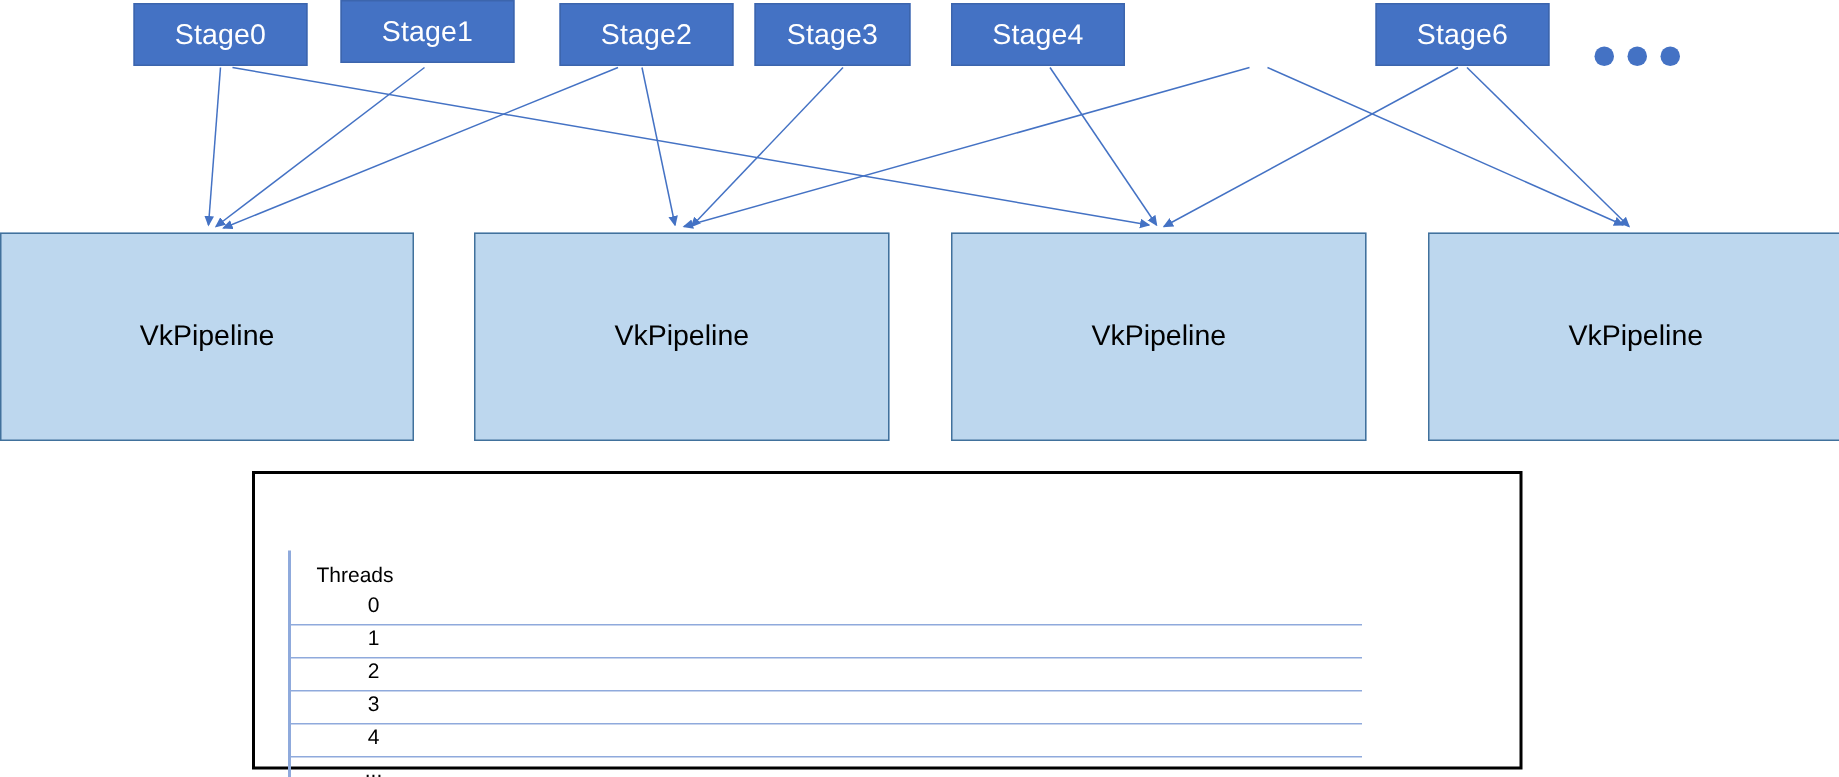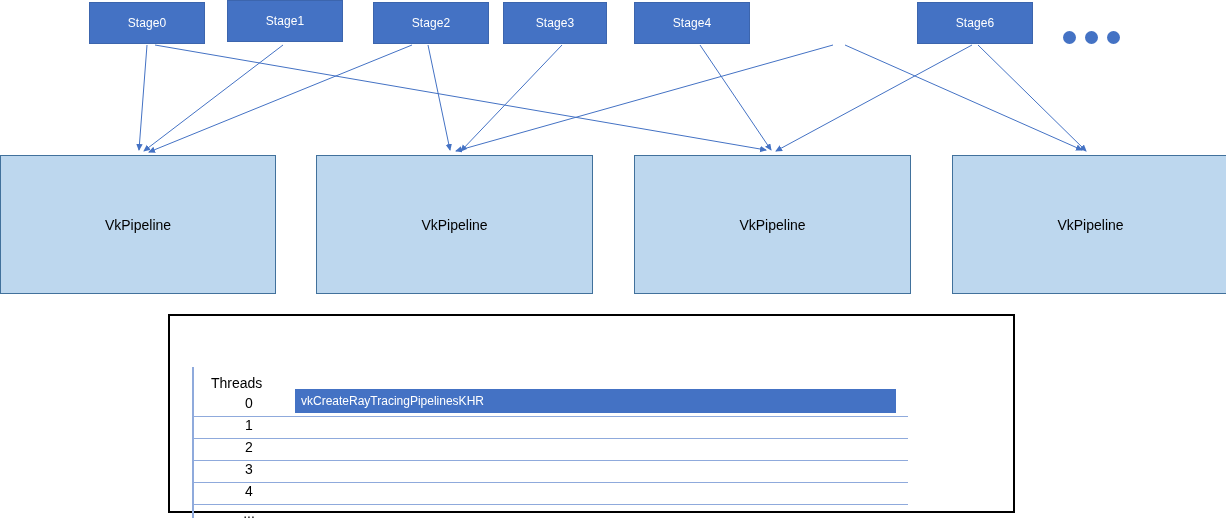--- a/index.html
+++ b/index.html
@@ -35,21 +35,21 @@
   .stage-box {
     position: absolute;
     height: 42px;
     background: #4472c4;
     border: 1px solid #3c65ad;
     box-sizing: border-box;
     display: flex;
     align-items: center;
     justify-content: center;
     color: #ffffff;
-    font-size: 12px;
+    font-size: 19px;
     line-height: 1;
     letter-spacing: 0.1px;
   }
 
   
   #stage-ellipsis {
     position: absolute;
     left: 1063px;
     top: 31px;
     display: flex;
@@ -67,21 +67,21 @@
     position: absolute;
     top: 155px;
     height: 139px;
     background: #bdd7ee;
     border: 1px solid #41719c;
     box-sizing: border-box;
     display: flex;
     align-items: center;
     justify-content: center;
     color: #000000;
-    font-size: 14px;
+    font-size: 19px;
   }
 
   
   #timeline-panel {
     position: absolute;
     left: 168px;
     top: 314px;
     width: 847px;
     height: 199px;
     border: 2px solid #000000;
@@ -289,23 +289,20 @@
       </div>
       <div class="thread-row" style="top:148px;">
         <div class="row-line"></div>
         <div class="row-label">4</div>
       </div>
       <div class="thread-row" style="top:170px;">
         <div class="row-line" style="background:transparent;"></div>
         <div class="row-label">...</div>
       </div>
 
-      <div id="activity-bar">
-        <span>vkCreateRayTracingPipelinesKHR</span>
-      </div>
 
       <div id="time-label">Time</div>
 
       <div id="time-axis">
         <div class="axis-line"></div>
         <div class="axis-arrow"></div>
       </div>
 
     </div>
   </div>

